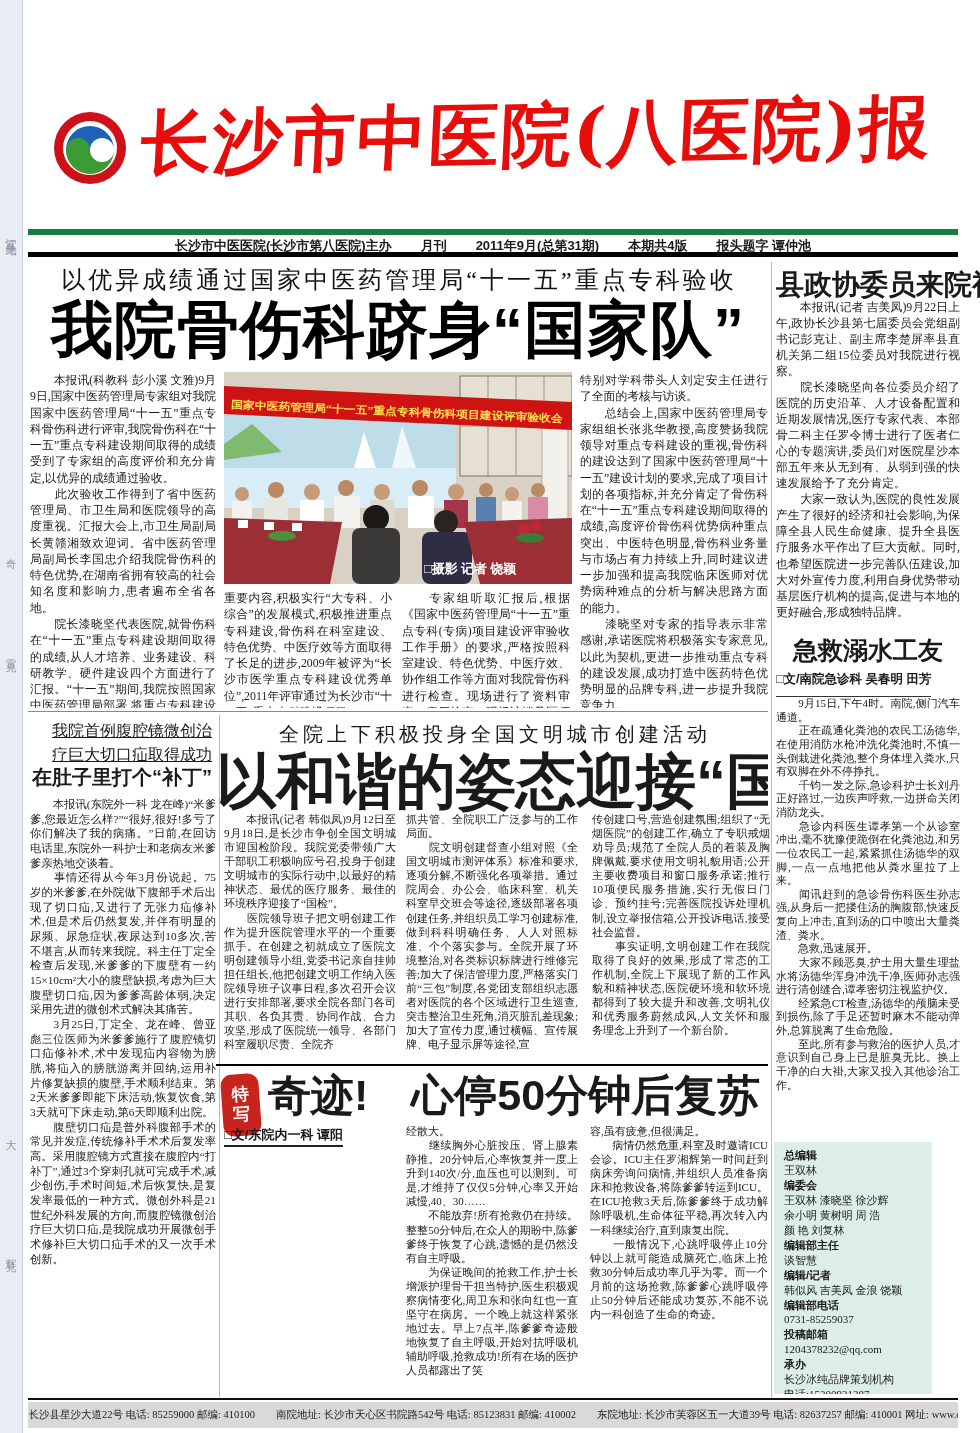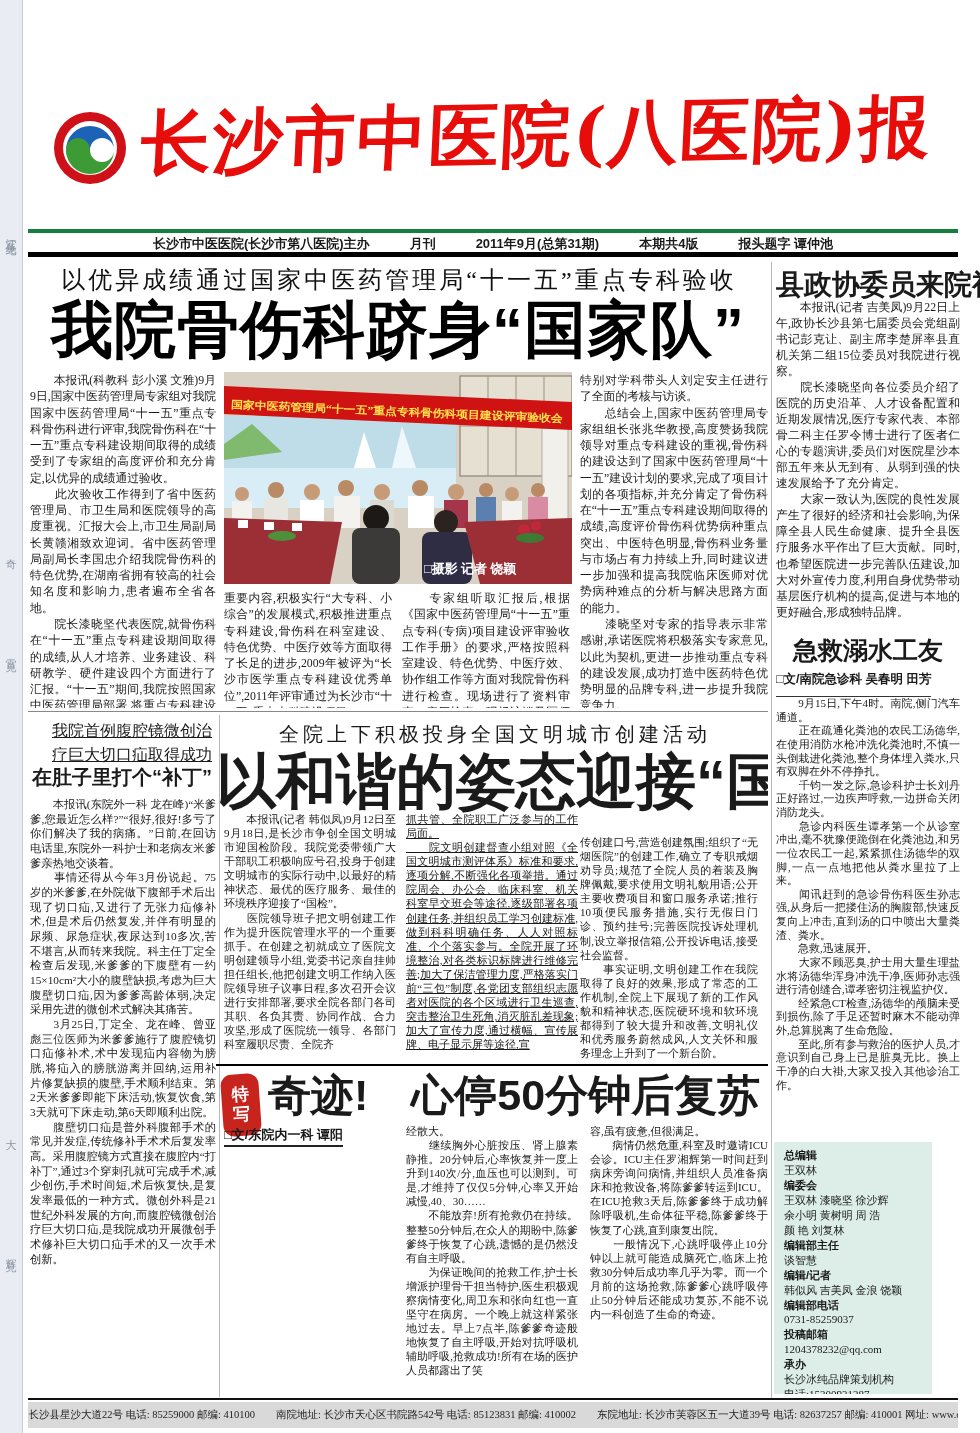--- a/index.html
+++ b/index.html
@@ -12,22 +12,22 @@
   .center{text-align:center;}
   .vline{background:#b9b9b9;width:1px;}
   .hline{background:#888;height:1px;}
   
   #edge{left:0;top:0;width:22px;height:1433px;background:#e9edf3;border-right:1px solid #c6cdd9;}
   .edge-txt{position:absolute;left:3px;writing-mode:vertical-rl;color:#8e97a6;font-size:11px;letter-spacing:2px;}
   
   #mast-title{left:112px;top:52px;width:848px;height:168px;display:flex;align-items:center;justify-content:center;
       color:#e60d0a;font-size:70px;font-weight:900;letter-spacing:2px;transform:rotate(-1.2deg) skewX(-4deg);
       font-family:"DejaVu Serif","Liberation Serif",serif;white-space:nowrap;}
-  #infobar{left:28px;top:229px;width:930px;height:22px;border-top:4px solid #15803d;display:flex;align-items:center;
-      justify-content:center;gap:40px;font-size:13px;font-weight:700;white-space:nowrap;}
+  #infobar{left:28px;top:229px;width:930px;height:22px;border-top:6px solid #15803d;display:flex;align-items:center;
+      justify-content:center;gap:29px;font-size:13px;font-weight:700;white-space:nowrap;}
   #thickbar{left:28px;top:252px;width:930px;height:5px;background:#000;}
   
   #lead-kicker{left:30px;top:264px;width:738px;font-size:24px;letter-spacing:3px;color:#111;white-space:nowrap;overflow:hidden;}
   #lead-headline{left:26px;top:297px;width:744px;font-size:62px;font-weight:900;letter-spacing:1px;color:#000;white-space:nowrap;overflow:hidden;line-height:1.05;}
   
   #patch-kicker{left:40px;top:719px;width:184px;font-size:16px;line-height:1.5;white-space:pre-line;text-decoration:underline;}
   #patch-headline{left:28px;top:764px;width:188px;font-size:20px;font-weight:900;white-space:nowrap;}
   #patch-body{left:30px;top:797px;width:186px;height:596px;font-size:11.3px;line-height:1.3;}
   
   #civ-kicker{left:222px;top:721px;width:546px;font-size:20px;letter-spacing:4px;white-space:nowrap;overflow:hidden;}
@@ -169,36 +169,36 @@
   <div id="patch-headline" class="abs center sans">在肚子里打个“补丁”</div>
   <div id="patch-body" class="abs flow">　　本报讯(东院外一科 龙在峰)“米爹爹,您最近怎么样?”“很好,很好!多亏了你们解决了我的病痛。”日前,在回访电话里,东院外一科护士和老病友米爹爹亲热地交谈着。
 　　事情还得从今年3月份说起。75岁的米爹爹,在外院做下腹部手术后出现了切口疝,又进行了无张力疝修补术,但是术后仍然复发,并伴有明显的尿频、尿急症状,夜尿达到10多次,苦不堪言,从而转来我院。科主任丁定全检查后发现,米爹爹的下腹壁有一约15×10cm²大小的腹壁缺损,考虑为巨大腹壁切口疝,因为爹爹高龄体弱,决定采用先进的微创术式解决其痛苦。
 　　3月25日,丁定全、龙在峰、曾亚彪三位医师为米爹爹施行了腹腔镜切口疝修补术,术中发现疝内容物为膀胱,将疝入的膀胱游离并回纳,运用补片修复缺损的腹壁,手术顺利结束。第2天米爹爹即能下床活动,恢复饮食,第3天就可下床走动,第6天即顺利出院。
 　　腹壁切口疝是普外科腹部手术的常见并发症,传统修补手术术后复发率高。采用腹腔镜方式直接在腹腔内“打补丁”,通过3个穿刺孔就可完成手术,减少创伤,手术时间短,术后恢复快,是复发率最低的一种方式。微创外科是21世纪外科发展的方向,而腹腔镜微创治疗巨大切口疝,是我院成功开展微创手术修补巨大切口疝手术的又一次手术创新。</div>
 
   <div id="civ-kicker" class="abs center">全院上下积极投身全国文明城市创建活动</div>
   <div id="civ-headline" class="abs center sans">以和谐的姿态迎接“国检”</div>
   <div class="abs flow civ-col" style="left:224px;width:172px;">　　本报讯(记者 韩似凤)9月12日至9月18日,是长沙市争创全国文明城市迎国检阶段。我院党委带领广大干部职工积极响应号召,投身于创建文明城市的实际行动中,以最好的精神状态、最优的医疗服务、最佳的环境秩序迎接了“国检”。
 　　医院领导班子把文明创建工作作为提升医院管理水平的一个重要抓手。在创建之初就成立了医院文明创建领导小组,党委书记亲自挂帅担任组长,他把创建文明工作纳入医院领导班子议事日程,多次召开会议进行安排部署,要求全院各部门各司其职、各负其责、协同作战、合力攻坚,形成了医院统一领导、各部门科室履职尽责、全院齐</div>
-  <div class="abs flow civ-col" style="left:406px;width:172px;text-decoration:underline;">抓共管、全院职工广泛参与的工作局面。
+  <div class="abs flow civ-col" style="left:406px;width:172px;">抓共管、全院职工广泛参与的工作局面。
 　　院文明创建督查小组对照《全国文明城市测评体系》标准和要求,逐项分解,不断强化各项举措。通过院周会、办公会、临床科室、机关科室早交班会等途径,逐级部署各项创建任务,并组织员工学习创建标准,做到科科明确任务、人人对照标准、个个落实参与。全院开展了环境整治,对各类标识标牌进行维修完善;加大了保洁管理力度,严格落实门前“三包”制度,各党团支部组织志愿者对医院的各个区域进行卫生巡查,突击整治卫生死角,消灭脏乱差现象;加大了宣传力度,通过横幅、宣传展牌、电子显示屏等途径,宣</div>
-  <div class="abs flow civ-col" style="left:580px;width:178px;margin-top:23px;">传创建口号,营造创建氛围;组织了“无烟医院”的创建工作,确立了专职戒烟劝导员;规范了全院人员的着装及胸牌佩戴,要求使用文明礼貌用语;公开主要收费项目和窗口服务承诺;推行10项便民服务措施,实行无假日门诊、预约挂号;完善医院投诉处理机制,设立举报信箱,公开投诉电话,接受社会监督。
+  <div class="abs flow civ-col" style="left:592px;width:178px;">传创建口号,营造创建氛围;组织了“无烟医院”的创建工作,确立了专职戒烟劝导员;规范了全院人员的着装及胸牌佩戴,要求使用文明礼貌用语;公开主要收费项目和窗口服务承诺;推行10项便民服务措施,实行无假日门诊、预约挂号;完善医院投诉处理机制,设立举报信箱,公开投诉电话,接受社会监督。
 　　事实证明,文明创建工作在我院取得了良好的效果,形成了常态的工作机制,全院上下展现了新的工作风貌和精神状态,医院硬环境和软环境都得到了较大提升和改善,文明礼仪和优秀服务蔚然成风,人文关怀和服务理念上升到了一个新台阶。</div>
 
   <div id="mir-rule" class="abs"></div>
   <div id="mir-seal" class="abs sans">特
 写</div>
   <div id="mir-headline" class="abs sans">奇迹!　心停50分钟后复苏</div>
   <div id="mir-byline" class="abs sans">□文/东院内一科  谭阳</div>
   <div class="abs flow mir-col" style="left:406px;top:1124px;width:172px;">经散大。
 　　继续胸外心脏按压、肾上腺素静推。20分钟后,心率恢复并一度上升到140次/分,血压也可以测到。可是,才维持了仅仅5分钟,心率又开始减慢,40、30……
 　　不能放弃!所有抢救仍在持续。整整50分钟后,在众人的期盼中,陈爹爹终于恢复了心跳,遗憾的是仍然没有自主呼吸。
 　　为保证晚间的抢救工作,护士长增派护理骨干担当特护,医生积极观察病情变化,周卫东和张向红也一直坚守在病房。一个晚上就这样紧张地过去。早上7点半,陈爹爹奇迹般地恢复了自主呼吸,开始对抗呼吸机辅助呼吸,抢救成功!所有在场的医护人员都露出了笑</div>
   <div class="abs flow mir-col" style="left:590px;top:1124px;width:178px;">容,虽有疲惫,但很满足。
-　　病情仍然危重,科室及时邀请ICU会诊。ICU主任罗湘辉第一时间赶到病床旁询问病情,并组织人员准备病床和抢救设备,将陈爹爹转运到ICU。在ICU抢救3天后,陈爹爹终于成功解除呼吸机,生命体征平稳,陈爹爹终于恢复了心跳,直到康复出院。
+　　病情仍然危重,科室及时邀请ICU会诊。ICU主任罗湘辉第一时间赶到病床旁询问病情,并组织人员准备病床和抢救设备,将陈爹爹转运到ICU。在ICU抢救3天后,陈爹爹终于成功解除呼吸机,生命体征平稳,再次转入内一科继续治疗,直到康复出院。
 　　一般情况下,心跳呼吸停止10分钟以上就可能造成脑死亡,临床上抢救30分钟后成功率几乎为零。而一个月前的这场抢救,陈爹爹心跳呼吸停止50分钟后还能成功复苏,不能不说内一科创造了生命的奇迹。</div>
 
   <div id="r1-head" class="abs center sans">县政协委员来院视察</div>
   <div id="r1-body" class="abs flow">　　本报讯(记者 吉美凤)9月22日上午,政协长沙县第七届委员会党组副书记彭克让、副主席李楚屏率县直机关第二组15位委员对我院进行视察。
 　　院长漆晓坚向各位委员介绍了医院的历史沿革、人才设备配置和近期发展情况,医疗专家代表、本部骨二科主任罗令博士进行了医者仁心的专题演讲,委员们对医院星沙本部五年来从无到有、从弱到强的快速发展给予了充分肯定。
 　　大家一致认为,医院的良性发展产生了很好的经济和社会影响,为保障全县人民生命健康、提升全县医疗服务水平作出了巨大贡献。同时,也希望医院进一步完善队伍建设,加大对外宣传力度,利用自身优势带动基层医疗机构的提高,促进与本地的更好融合,形成独特品牌。</div>
 
   <div id="r2-head" class="abs center sans">急救溺水工友</div>
   <div id="r2-byline" class="abs sans">□文/南院急诊科 吴春明  田芳</div>
   <div id="r2-body" class="abs flow">　　9月15日,下午4时。南院,侧门汽车通道。

